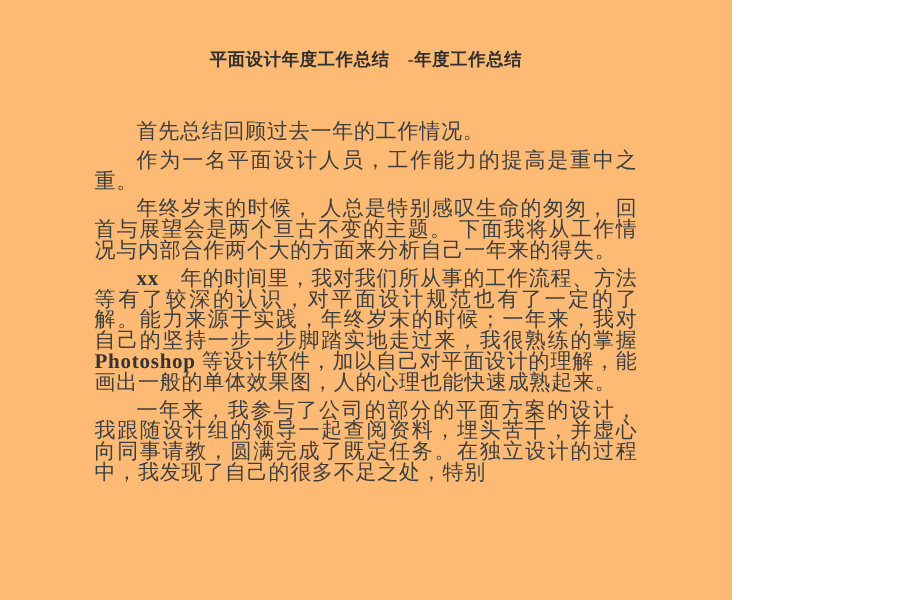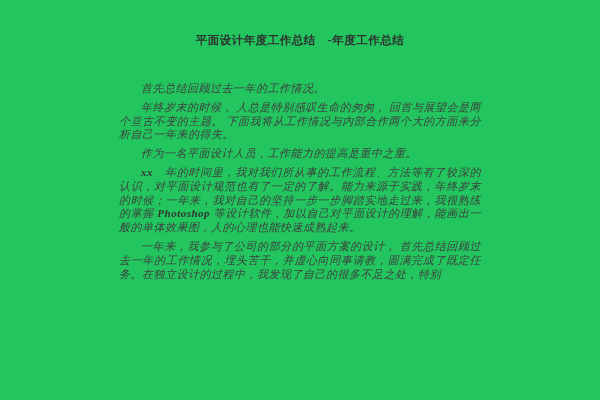--- a/index.html
+++ b/index.html
@@ -3,61 +3,60 @@
 <meta charset="utf-8">
 <style>
   html, body {
     margin: 0;
     padding: 0;
     background: #ffffff;
     font-family: "Liberation Serif", "DejaVu Serif", serif;
   }
   .page {
     position: relative;
-    width: 600px;
+    width: 488px;
     height: 400px;
-    background: #22c55e;
+    background: #fdba74;
     overflow: hidden;
   }
   .content {
     width: 362px;
     margin: 0 auto;
     padding-top: 33px;
   }
   .doc-title {
     font-size: 11.5px;
     font-weight: bold;
     text-align: center;
     color: #2f2f2f;
     letter-spacing: 0.5px;
     margin: 0 0 34px 0;
     line-height: 15px;
   }
   .doc-body p {
-    font-size: 11px;
+    font-size: 14px;
     line-height: 13.8px;
     letter-spacing: 0.5px;
     color: #3e3e3e;
     text-align: justify;
     text-indent: 2em;
     margin: 0 0 5px 0;
-    font-style: italic;
   }
   .doc-body .seg-bold {
     font-weight: bold;
     color: #343434;
   }
 </style>
 </head>
 <body>
 
 <div class="page">
   <div class="content">
     <h1 class="doc-title">平面设计年度工作总结　-年度工作总结</h1>
     <div class="doc-body" id="doc-body">
         <p><span class="seg">首先总结回顾过去一年的工作情况。</span></p>
+        <p><span class="seg">作为一名平面设计人员，工作能力的提高是重中之重。</span></p>
         <p><span class="seg">年终岁末的时候， 人总是特别感叹生命的匆匆， 回首与展望会是两个亘古不变的主题。 下面我将从工作情况与内部合作两个大的方面来分析自己一年来的得失。</span></p>
-        <p><span class="seg">作为一名平面设计人员，工作能力的提高是重中之重。</span></p>
         <p><span class="seg-bold">xx</span><span class="seg">　年的时间里，我对我们所从事的工作流程、方法等有了较深的认识，对平面设计规范也有了一定的了解。能力来源于实践，年终岁末的时候；一年来，我对自己的坚持一步一步脚踏实地走过来，我很熟练的掌握 </span><span class="seg-bold">Photoshop</span><span class="seg"> 等设计软件，加以自己对平面设计的理解，能画出一般的单体效果图，人的心理也能快速成熟起来。</span></p>
-        <p><span class="seg">一年来，我参与了公司的部分的平面方案的设计， 首先总结回顾过去一年的工作情况，埋头苦干，并虚心向同事请教，圆满完成了既定任务。在独立设计的过程中，我发现了自己的很多不足之处，特别</span></p>
+        <p><span class="seg">一年来，我参与了公司的部分的平面方案的设计， 我跟随设计组的领导一起查阅资料，埋头苦干，并虚心向同事请教，圆满完成了既定任务。在独立设计的过程中，我发现了自己的很多不足之处，特别</span></p>
       </div>
   </div>
 </div>
 
 </body></html>

